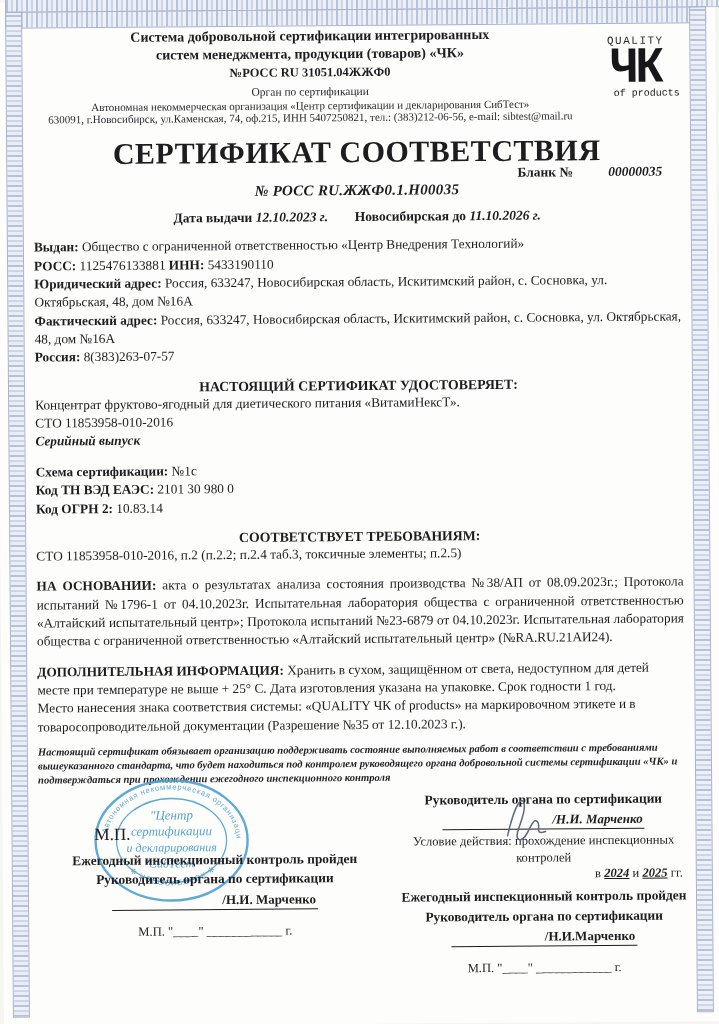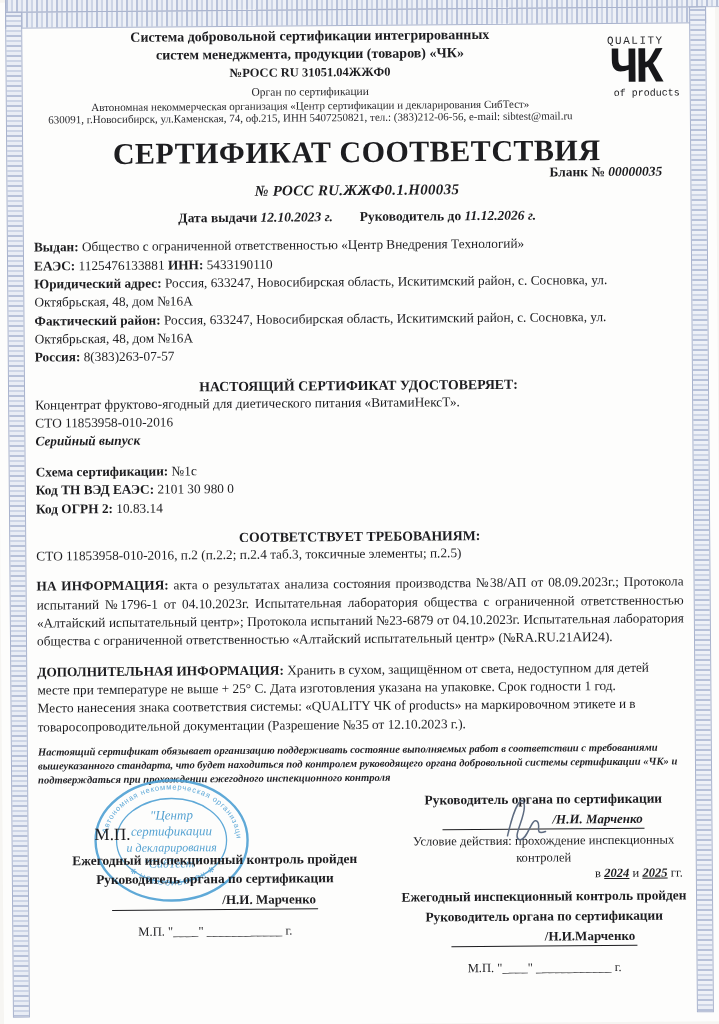--- a/index.html
+++ b/index.html
@@ -30,21 +30,21 @@
   .logo { position:absolute; right:-2px; top:10px; width:92px; text-align:center;
           font-family:Liberation Mono, monospace; color:#17171a; }
   .logo-top { font-size:11px; letter-spacing:1.5px; color:#2b2b2e; }
   .logo-mark { font-size:47px; font-weight:900; letter-spacing:-3px; line-height:0.95;
                transform:scaleY(1.08); display:block; }
   .logo-bottom { font-size:10px; text-align:right; margin-top:-4px; padding-right:2px; }
 
   
   .title { text-align:center; font-size:30px; font-weight:bold; letter-spacing:0.5px; margin-top:12px; }
   .blank-line { text-align:right; font-size:13.5px; font-weight:bold; padding-right:18px; margin-top:-3px; }
-  .blank-num { font-style:italic; }
+  .blank-num { font-style:italic;margin-left:32px; }
   .cert-num { text-align:center; font-size:15px; font-weight:bold; font-style:italic; margin-top:0px; letter-spacing:0.3px; }
   .date-line { text-align:center; font-size:13.5px; font-weight:bold; margin-top:10px; }
   .date-line .dt { font-style:italic; }
   .date-sep { display:inline-block; width:20px; }
 
   
   .bodytext { font-size:13.3px; line-height:1.38; }
   .holder { margin-top:11px; }
   p.row b { font-weight:bold; }
   .sec-head { text-align:center; font-weight:bold; font-size:13.8px; margin-top:13px; } .mt12{margin-top:12px;}
@@ -106,41 +106,41 @@
       <span>Бланк №</span>
       <span class="blank-num">00000035</span>
     </div>
 
     <div class="cert-num">№ РОСС RU.ЖЖФ0.1.Н00035</div>
 
     <div class="date-line">
       <span>Дата выдачи</span>
       <span class="dt">12.10.2023 г.</span>
       <span class="date-sep"></span>
-      <span>Руководитель до</span>
-      <span class="dt">11.12.2026 г.</span>
+      <span>Новосибирская до</span>
+      <span class="dt">11.10.2026 г.</span>
     </div>
 
     <div class="holder bodytext">
       <p class="row">
         <b>Выдан:</b>
         <span>Общество с ограниченной ответственностью «Центр Внедрения Технологий»</span>
       </p>
       <p class="row">
-        <b>ЕАЭС:</b>
+        <b>РОСС:</b>
         <span>1125476133881</span>
         <b>ИНН:</b>
         <span>5433190110</span>
       </p>
       <p class="row">
         <b>Юридический адрес:</b>
         <span>Россия, 633247, Новосибирская область, Искитимский район, с. Сосновка, ул. Октябрьская, 48, дом №16А</span>
       </p>
       <p class="row">
-        <b>Фактический район:</b>
+        <b>Фактический адрес:</b>
         <span>Россия, 633247, Новосибирская область, Искитимский район, с. Сосновка, ул. Октябрьская, 48, дом №16А</span>
       </p>
       <p class="row">
         <b>Россия:</b>
         <span>8(383)263-07-57</span>
       </p>
     </div>
 
     <div class="sec-head">НАСТОЯЩИЙ СЕРТИФИКАТ УДОСТОВЕРЯЕТ:</div>
     <div class="bodytext">
@@ -158,21 +158,21 @@
       <p class="row">
         <b>Код ОГРН 2:</b>
         <span>10.83.14</span>
       </p>
     </div>
 
     <div class="sec-head">СООТВЕТСТВУЕТ ТРЕБОВАНИЯМ:</div>
     <p class="bodytext">СТО 11853958-010-2016, п.2 (п.2.2; п.2.4 таб.3, токсичные элементы; п.2.5)</p>
 
     <p class="bodytext just mt12">
-      <b>НА ИНФОРМАЦИЯ:</b>
+      <b>НА ОСНОВАНИИ:</b>
       <span>акта о результатах анализа состояния производства №38/АП от 08.09.2023г.; Протокола испытаний №1796-1 от 04.10.2023г. Испытательная лаборатория общества с ограниченной ответственностью «Алтайский испытательный центр»; Протокола испытаний №23-6879 от 04.10.2023г. Испытательная лаборатория общества с ограниченной ответственностью «Алтайский испытательный центр» (№RA.RU.21АИ24).</span>
     </p>
 
     <p class="bodytext mt12">
       <b>ДОПОЛНИТЕЛЬНАЯ ИНФОРМАЦИЯ:</b>
       <span>Хранить в сухом, защищённом от света, недоступном для детей месте при температуре не выше + 25°  С. Дата изготовления указана на упаковке. Срок годности 1 год.</span>
     </p>
     <p class="bodytext">Место нанесения знака соответствия системы: «QUALITY ЧК of products» на маркировочном этикете и в товаросопроводительной документации (Разрешение №35 от 12.10.2023 г.).</p>
 
     <p class="fineprint">Настоящий сертификат обязывает организацию поддерживать состояние выполняемых работ в соответствии с требованиями вышеуказанного стандарта, что будет находиться под контролем руководящего органа добровольной системы сертификации «ЧК» и подтверждаться при прохождении ежегодного инспекционного контроля</p>

